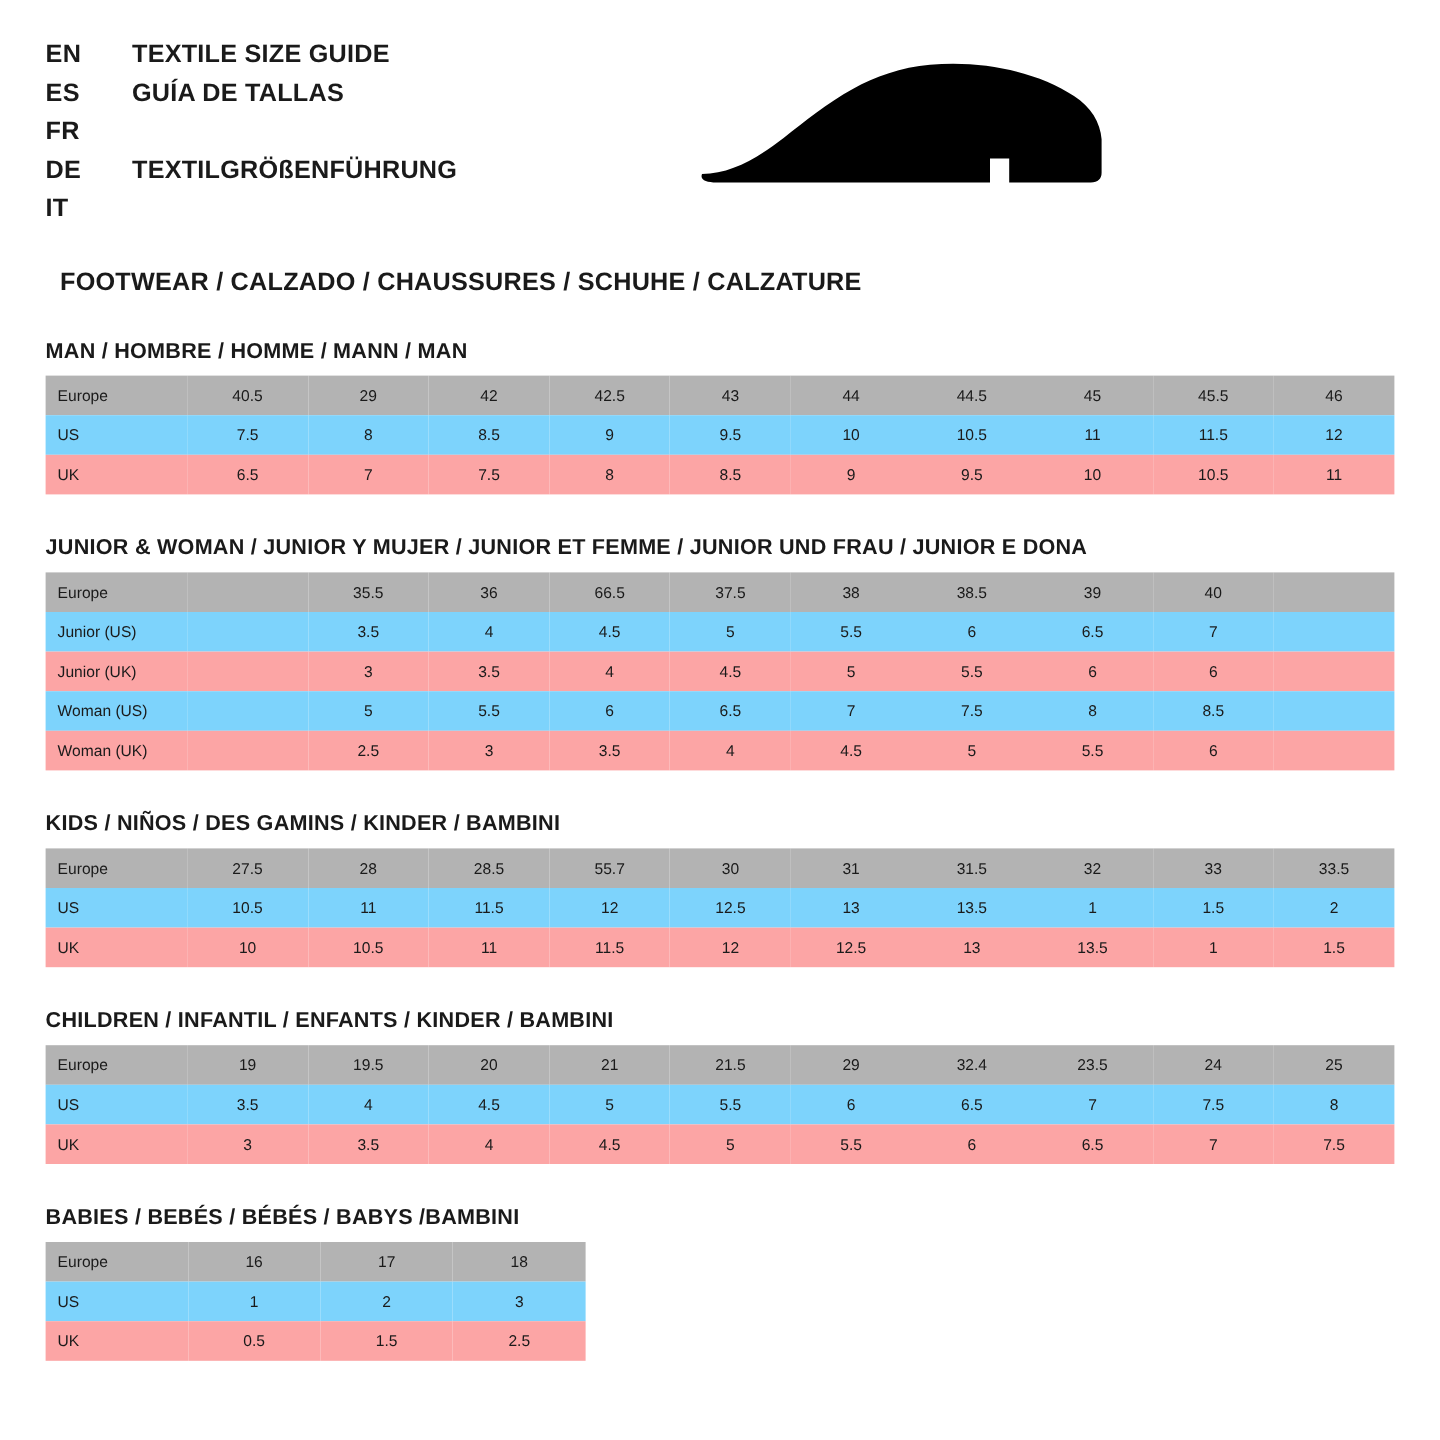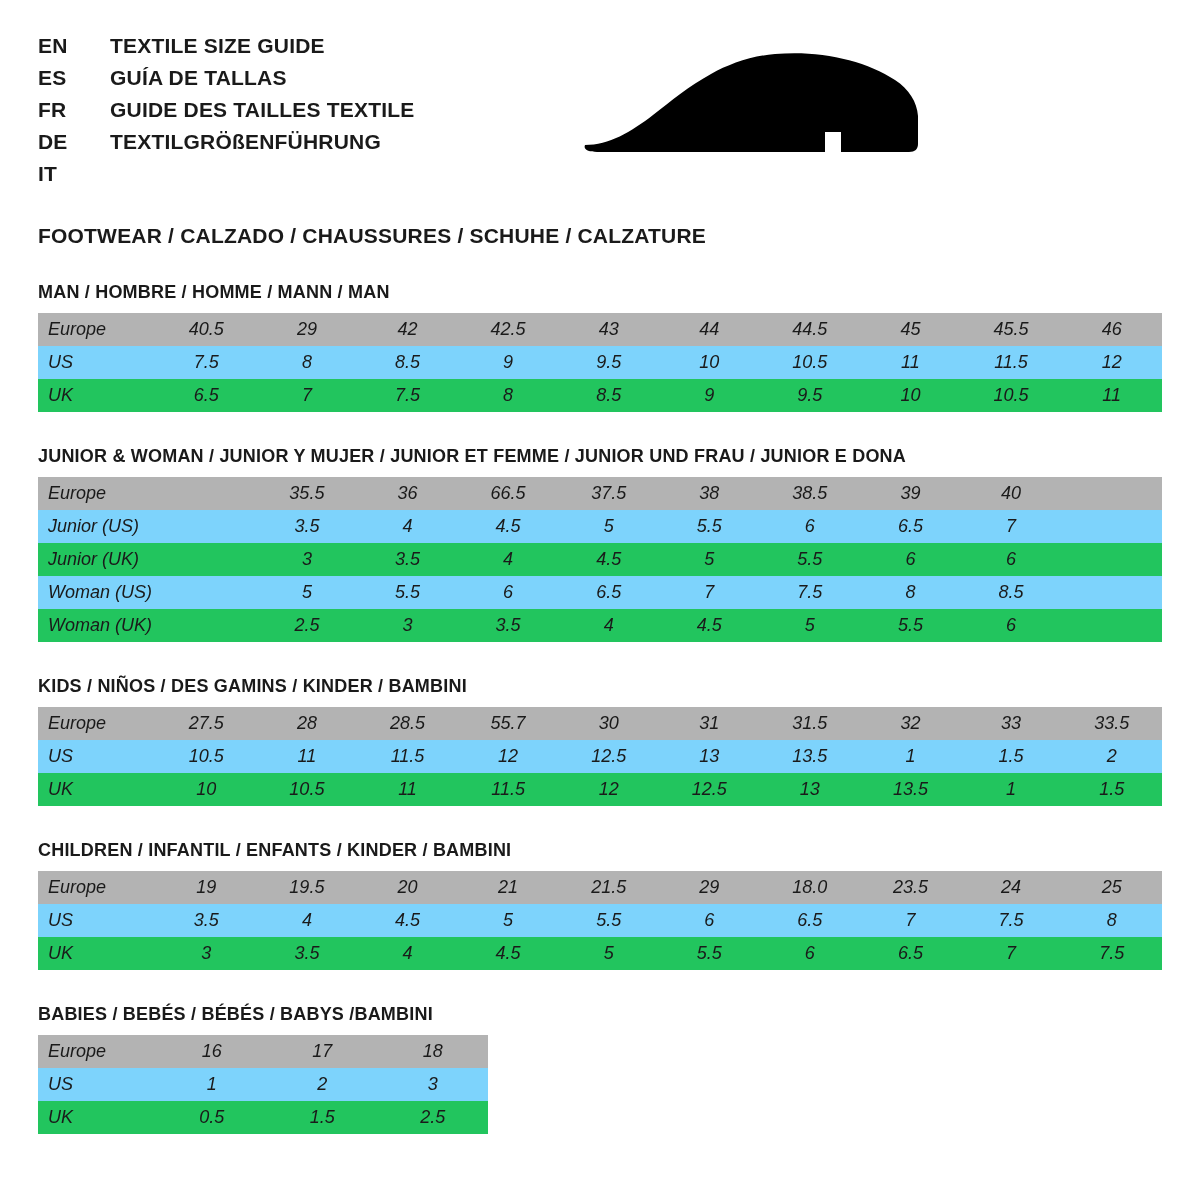--- a/index.html
+++ b/index.html
@@ -52,58 +52,58 @@
     padding-right: 20px;
     display: flex;
     justify-content: center;
   }
 
   .section-title-main {
     font-size: 21px;
     font-weight: bold;
     margin-top: 30px;
     letter-spacing: 0.2px;
+    margin-left: 12px;
   }
 
   
   .block {
     margin-top: 34px;
   }
   .block-title {
     font-size: 18px;
     font-weight: bold;
     margin-bottom: 10px;
     letter-spacing: 0.2px;
   }
   table {
     border-collapse: collapse;
     table-layout: fixed;
-    font-size: 18px;
-    font-style: italic;
+    font-size: 13px;
   }
   table.full {
     width: 1124px;
   }
   td {
     height: 33px;
     padding: 0;
     text-align: center;
     vertical-align: middle;
     white-space: nowrap;
   }
   td.label {
     text-align: left;
     padding-left: 10px;
   }
   tr.head td {
     background: #b3b3b3;
     font-weight: normal;
   }
   tr.alt td {
-    background: #22c55e;
+    background: #fca5a5;
   }
   tr.plain td {
     background: #7dd3fc;
   }
 
   
   .full col.c0 { width: 118px; }
   .full col.cx { width: 100.6px; }
 
   table.babies { width: 450px; }
@@ -120,21 +120,20 @@
       <div class="lang-row">
         <div class="lang-code">EN</div>
         <div class="lang-text">TEXTILE SIZE GUIDE</div>
       </div>
       <div class="lang-row">
         <div class="lang-code">ES</div>
         <div class="lang-text">GUÍA DE TALLAS</div>
       </div>
       <div class="lang-row">
         <div class="lang-code">FR</div>
-        <div class="lang-text">GUIDE DES TAILLES TEXTILE</div>
       </div>
       <div class="lang-row">
         <div class="lang-code">DE</div>
         <div class="lang-text">TEXTILGRÖßENFÜHRUNG</div>
       </div>
       <div class="lang-row">
         <div class="lang-code">IT</div>
       </div>
     </div>
 
@@ -371,21 +370,21 @@
         </colgroup>
       <tbody>
         <tr class="head">
           <td class="label">Europe</td>
           <td>19</td>
           <td>19.5</td>
           <td>20</td>
           <td>21</td>
           <td>21.5</td>
           <td>29</td>
-          <td>18.0</td>
+          <td>32.4</td>
           <td>23.5</td>
           <td>24</td>
           <td>25</td>
         </tr>
         <tr class="plain">
           <td class="label">US</td>
           <td>3.5</td>
           <td>4</td>
           <td>4.5</td>
           <td>5</td>

